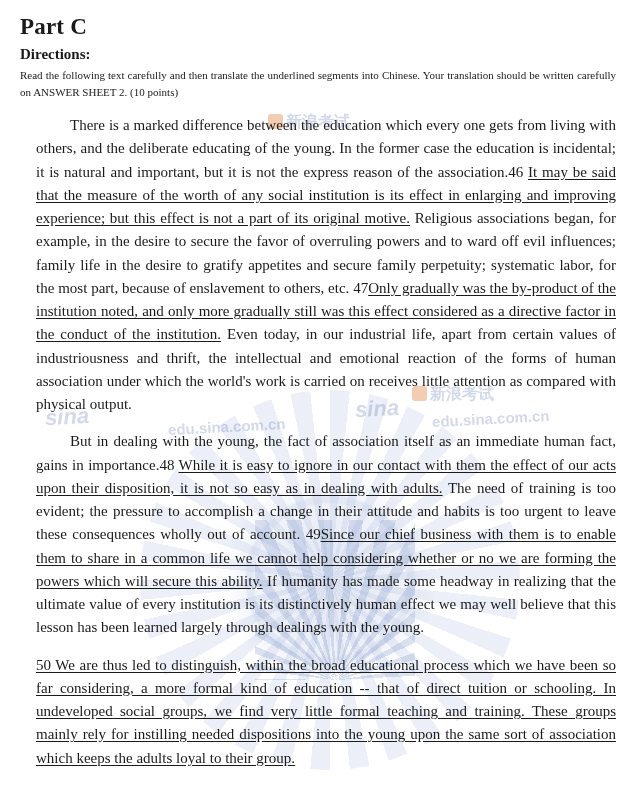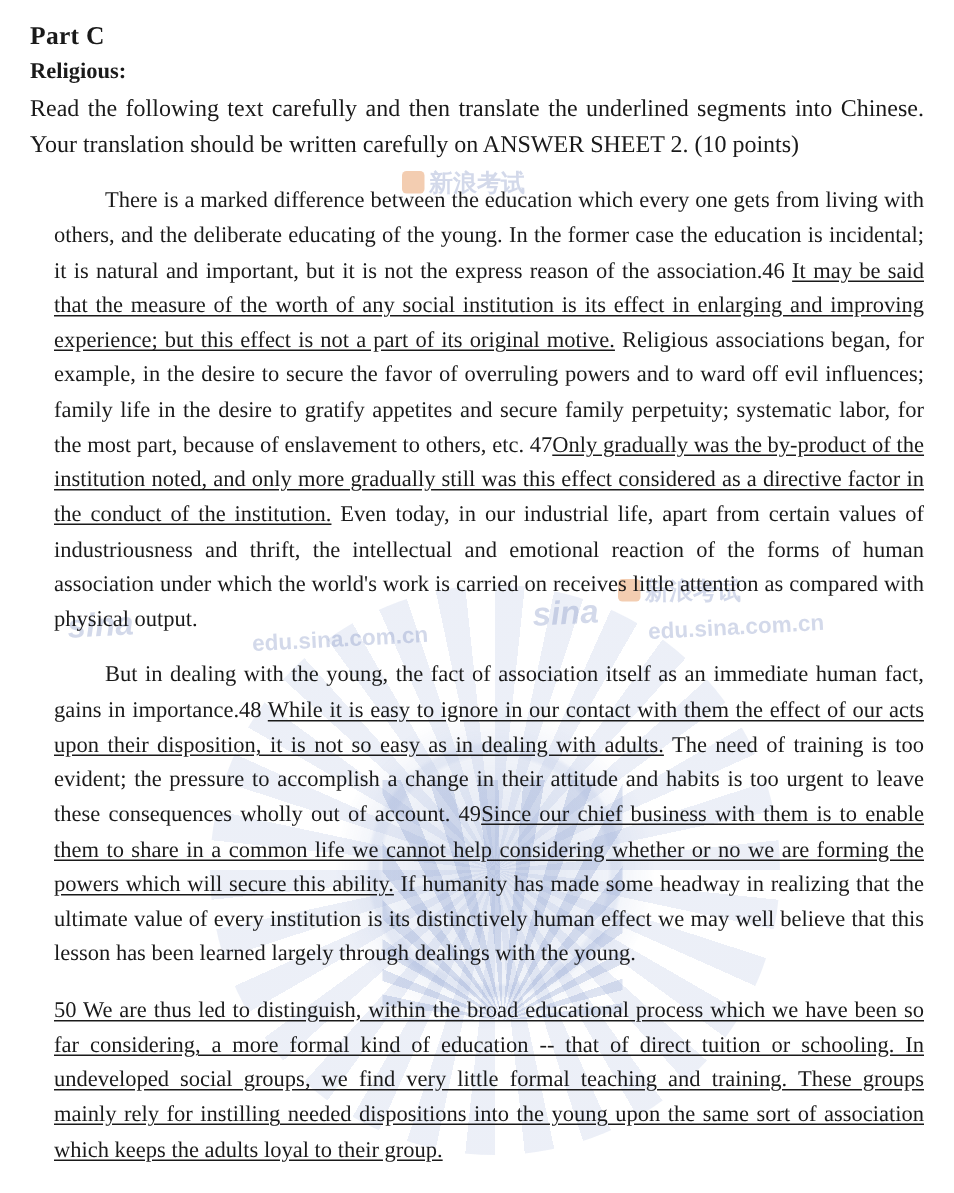--- a/index.html
+++ b/index.html
@@ -78,32 +78,32 @@
   }
 
   
   .page {
     position: relative;
     z-index: 2;
     padding: 14px 20px 0 20px;
     box-sizing: border-box;
   }
   .part-title {
-    font-size: 17px;
+    font-size: 23px;
     font-weight: bold;
     margin: 0 0 6px 0;
     letter-spacing: 0.2px;
   }
   .directions-label {
     font-size: 15px;
     font-weight: bold;
     margin: 0 0 4px 0;
   }
   .directions-body {
-    font-size: 16px;
+    font-size: 11px;
     line-height: 1.5;
     margin: 0 0 14px 0;
     text-align: justify;
   }
   .para {
     font-size: 15px;
     line-height: 1.55;
     text-align: justify;
     text-justify: inter-word;
     margin: 0 0 14px 16px;
@@ -130,21 +130,21 @@
   </div>
 
   <div class="wm-text wm-url-1">sina</div>
   <div class="wm-text wm-url-2">edu.sina.com.cn</div>
   <div class="wm-text wm-url-3">sina</div>
   <div class="wm-text wm-url-4">edu.sina.com.cn</div>
 </div>
 
 <div class="page">
   <h1 class="part-title">Part C</h1>
-  <div class="directions-label">Religious:</div>
+  <div class="directions-label">Directions:</div>
   <p class="directions-body">Read the following text carefully and then translate the underlined segments into Chinese. Your translation should be written carefully on ANSWER SHEET 2. (10 points)</p>
 
   <div id="body-paragraphs">
       <p class="para"><span>There is a marked difference between the education which every one gets from living with others, and the deliberate educating of the young. In the former case the education is incidental; it is natural and important, but it is not the express reason of the association.46 </span><span class="u">It may be said that the measure of the worth of any social institution is its effect in enlarging and improving experience; but this effect is not a part of its original motive.</span><span> Religious associations began, for example, in the desire to secure the favor of overruling powers and to ward off evil influences; family life in the desire to gratify appetites and secure family perpetuity; systematic labor, for the most part, because of enslavement to others, etc. 47</span><span class="u">Only gradually was the by-product of the institution noted, and only more gradually still was this effect considered as a directive factor in the conduct of the institution.</span><span> Even today, in our industrial life, apart from certain values of industriousness and thrift, the intellectual and emotional reaction of the forms of human association under which the world's work is carried on receives little attention as compared with physical output.</span></p>
       <p class="para"><span>But in dealing with the young, the fact of association itself as an immediate human fact, gains in importance.48 </span><span class="u">While it is easy to ignore in our contact with them the effect of our acts upon their disposition, it is not so easy as in dealing with adults.</span><span> The need of training is too evident; the pressure to accomplish a change in their attitude and habits is too urgent to leave these consequences wholly out of account. 49</span><span class="u">Since our chief business with them is to enable them to share in a common life we cannot help considering whether or no we are forming the powers which will secure this ability.</span><span> If humanity has made some headway in realizing that the ultimate value of every institution is its distinctively human effect we may well believe that this lesson has been learned largely through dealings with the young.</span></p>
       <p class="para no-indent"><span class="u">50 We are thus led to distinguish, within the broad educational process which we have been so far considering, a more formal kind of education -- that of direct tuition or schooling. In undeveloped social groups, we find very little formal teaching and training. These groups mainly rely for instilling needed dispositions into the young upon the same sort of association which keeps the adults loyal to their group.</span></p>
     </div>
 </div>
 
 </body></html>

